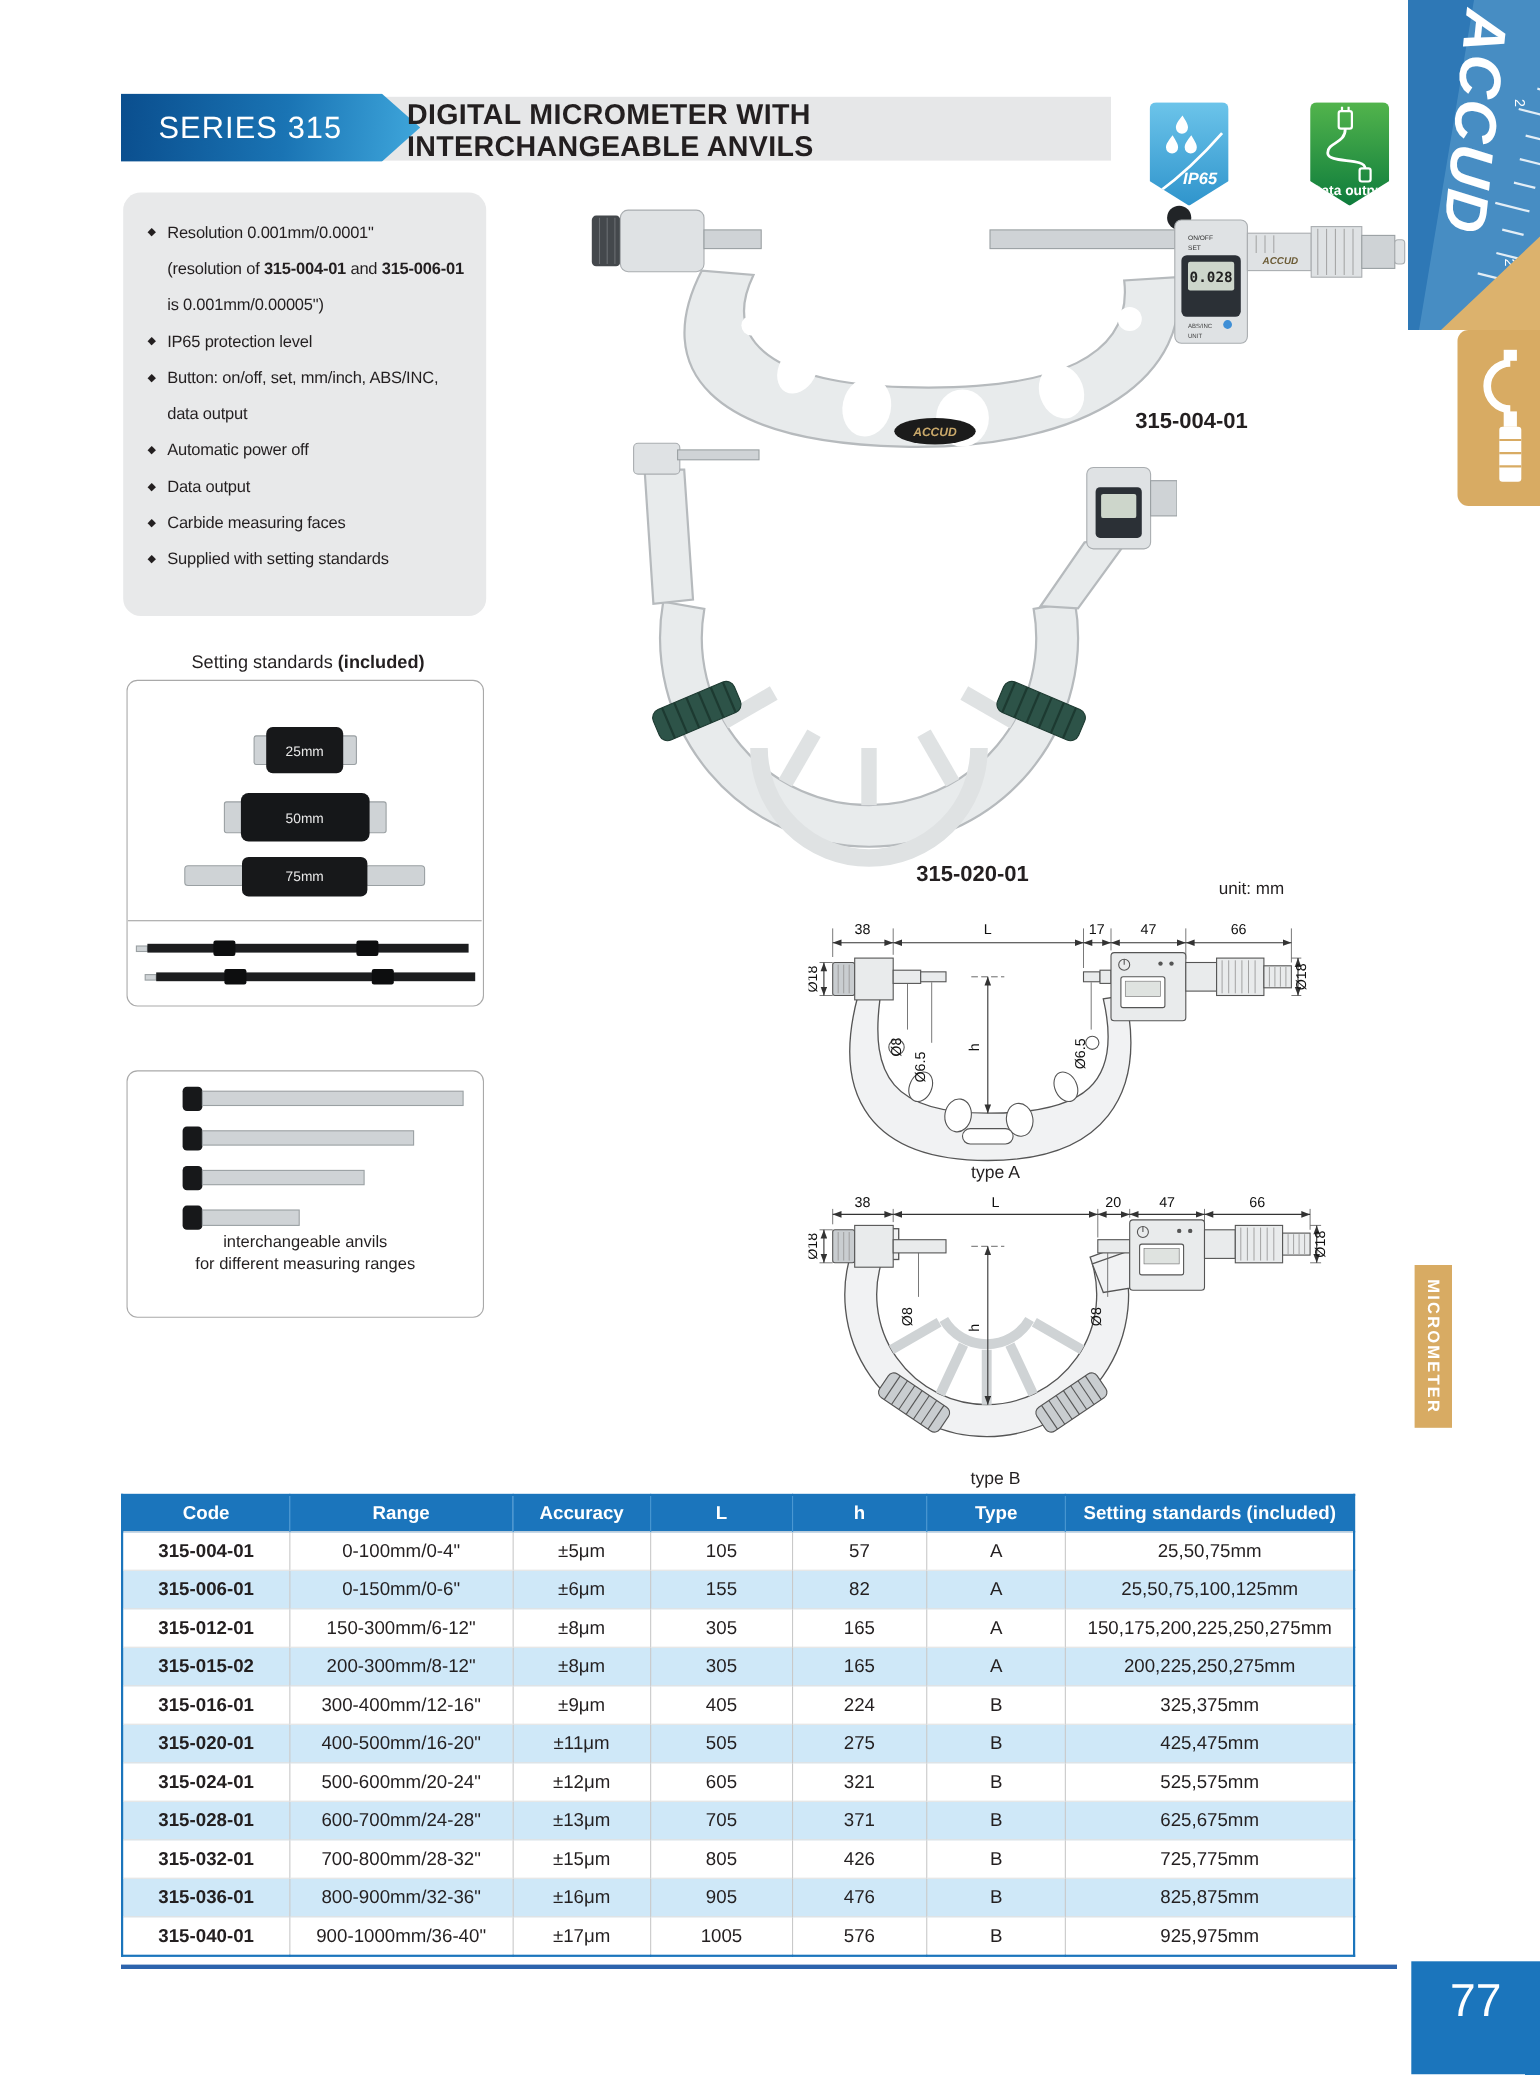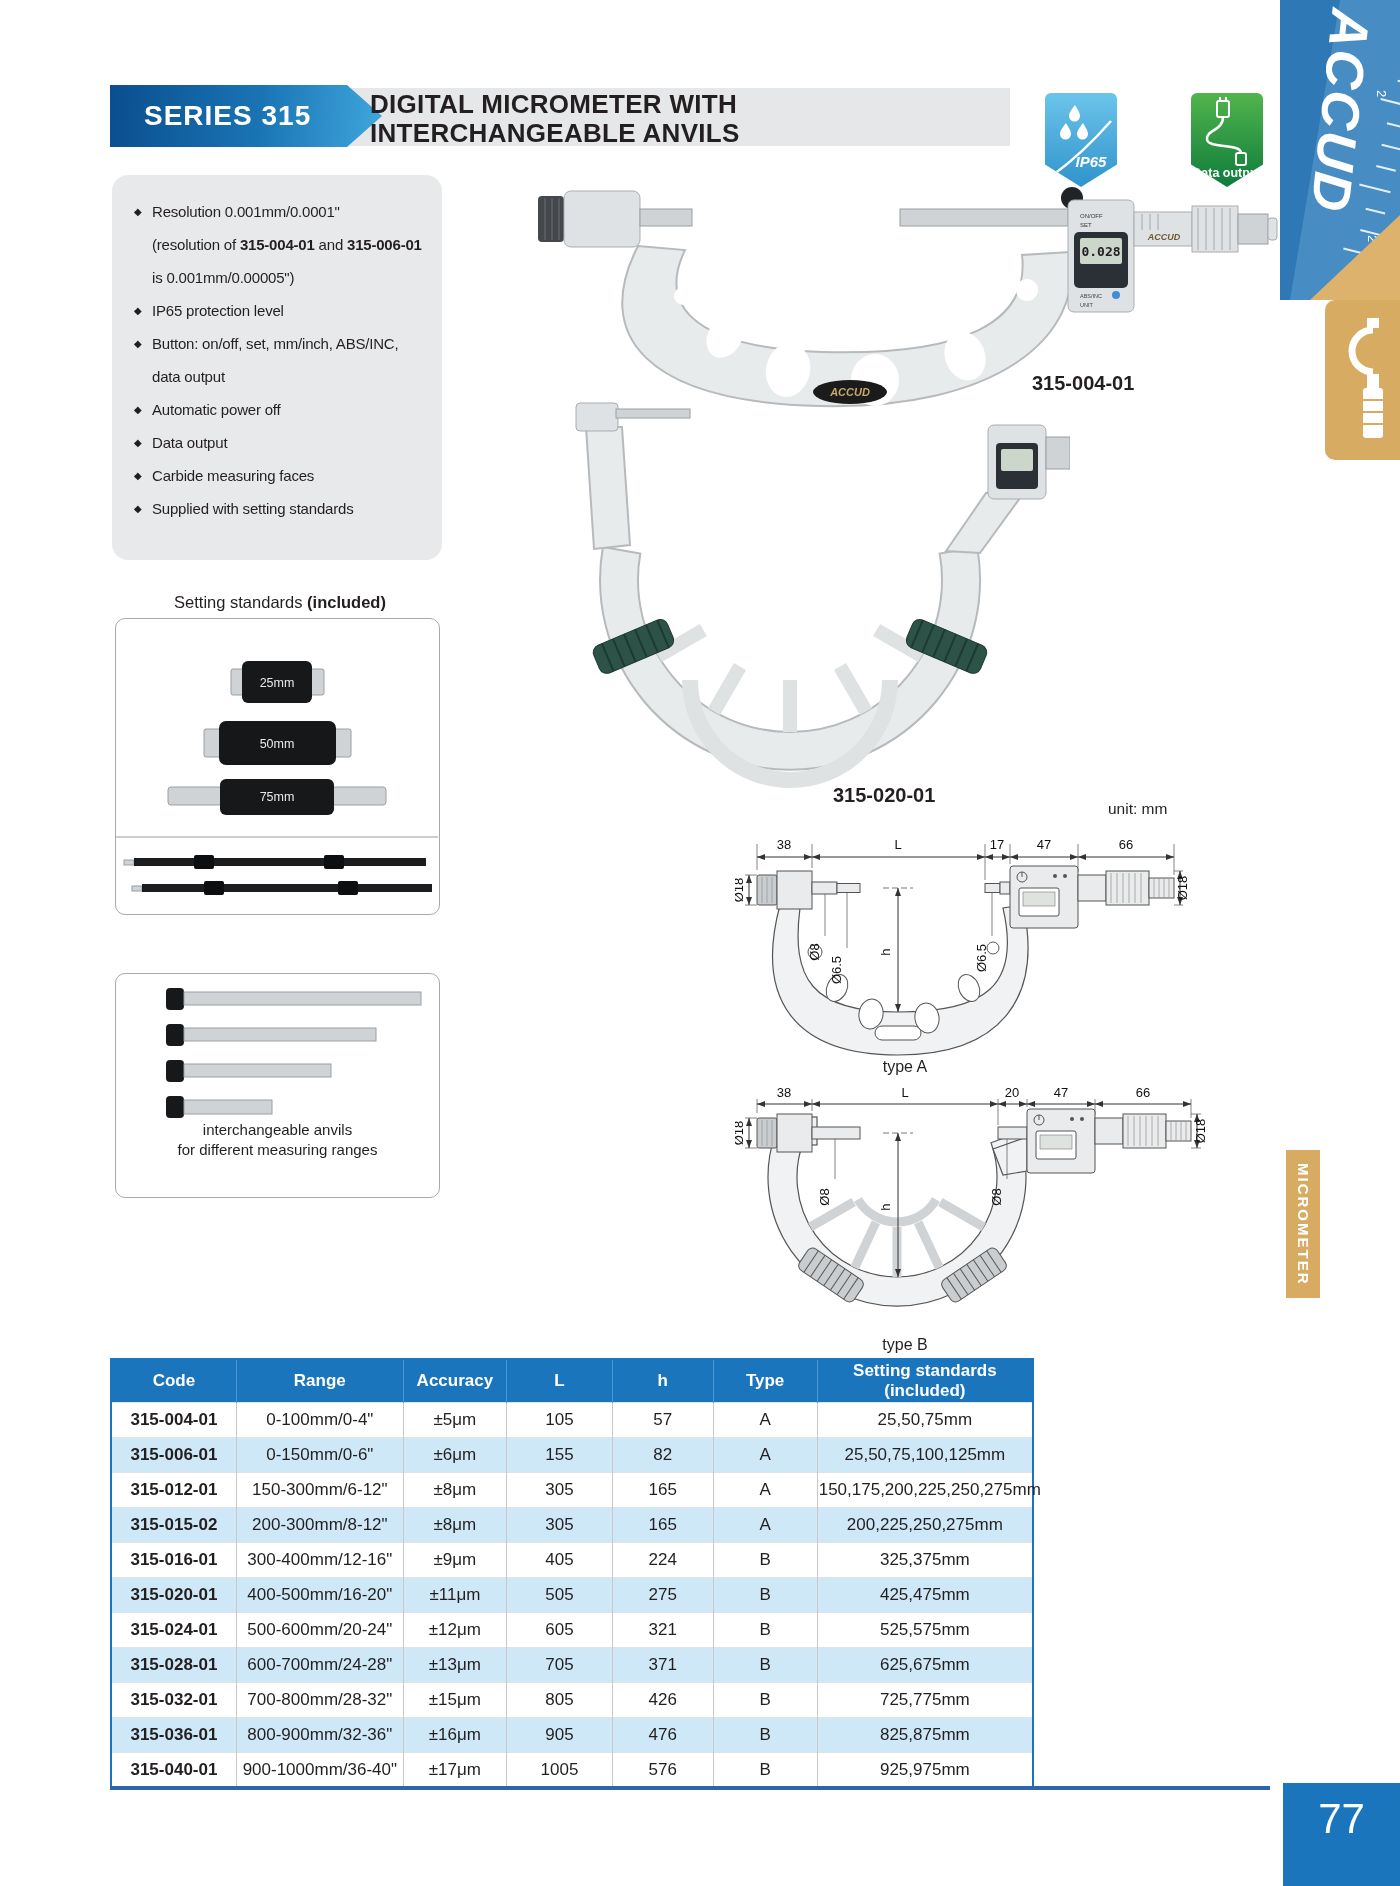--- a/index.html
+++ b/index.html
@@ -4,21 +4,21 @@
 <style>
   html,body{margin:0;padding:0;background:#fff;}
   .page{position:relative;width:1400px;height:1886px;background:#fff;overflow:hidden;
         font-family:"Liberation Sans","DejaVu Sans",sans-serif;color:#231f20;}
   
   .hdr-strip{position:absolute;left:318px;top:88px;width:692px;height:58px;background:#e6e7e8;}
   .hdr-ribbon{position:absolute;left:110px;top:85px;width:272px;height:62px;
     background:linear-gradient(95deg,#0a4e8e,#1a74b4 55%,#3fa7dc);
     clip-path:polygon(0 0,237px 0,272px 50%,237px 100%,0 100%);
     display:flex;align-items:center;padding-left:34px;box-sizing:border-box;}
-  .hdr-ribbon span{color:#fff;font-size:28px;font-weight:bold;letter-spacing:1px;}
+  .hdr-ribbon span{color:#fff;font-size:28px;font-weight:normal;letter-spacing:1px;}
   .hdr-title{position:absolute;left:370px;top:90px;font-size:26px;font-weight:bold;line-height:29px;letter-spacing:.3px;}
   
   .badge{position:absolute;top:93px;width:72px;height:94px;
     clip-path:polygon(0 0,100% 0,100% 76%,50% 100%,0 76%);border-radius:6px 6px 0 0;}
   .badge.ip65{left:1045px;background:linear-gradient(180deg,#6cc4ea,#2f94cc);}
   .badge.dout{left:1191px;background:linear-gradient(180deg,#52b44c,#0e7c3c);}
   .badge svg{position:absolute;left:0;top:0;}
   
   .brand{position:absolute;left:1280px;top:0;width:120px;height:300px;overflow:hidden;}
   .brand-logo{position:absolute;left:18px;top:8px;width:70px;height:280px;color:#fff;
@@ -54,21 +54,21 @@
   .ext{stroke:#666;stroke-width:.8;}
   .ldr{stroke:#666;stroke-width:.8;}
   .dtx{font-size:13px;fill:#111;text-anchor:middle;font-family:"Liberation Sans",sans-serif;}
   .knl{stroke:#999;stroke-width:.8;}
   .cl{stroke:#555;stroke-width:.8;stroke-dasharray:6 3;}
   
   .ph{fill:#e8ebec;stroke:#b6babd;stroke-width:2;}
   .phm{fill:#dfe2e4;stroke:#a9adb0;stroke-width:1;}
   .phd{fill:#cfd3d6;stroke:#9aa0a3;stroke-width:1;}
   
-  .spec{position:absolute;left:110px;top:1358px;width:924px;border-collapse:collapse;table-layout:fixed;
+  .spec{position:absolute;left:110px;top:1358px;width:1122px;border-collapse:collapse;table-layout:fixed;
     border:2px solid #1b75bc;font-size:17px;}
   .spec th{background:#1b75bc;color:#fff;font-weight:bold;height:30px;border-right:1px solid #4a97d2;}
   .spec td{height:32px;text-align:center;border-right:1px solid #c9c9c9;border-top:1px solid #e2e2e2;}
   .spec tr:nth-child(even) td{background:#cfe8f8;}
   .spec td.code{font-weight:bold;}
   
   .foot-line{position:absolute;left:110px;top:1786px;width:1160px;height:4px;background:#2d64ad;}
   .pagebox{position:absolute;left:1283px;top:1783px;width:117px;height:122px;background:#1b75bc;}
   .pagebox span{display:block;text-align:center;margin-top:12px;color:#fff;font-size:42px;}
 </style>

